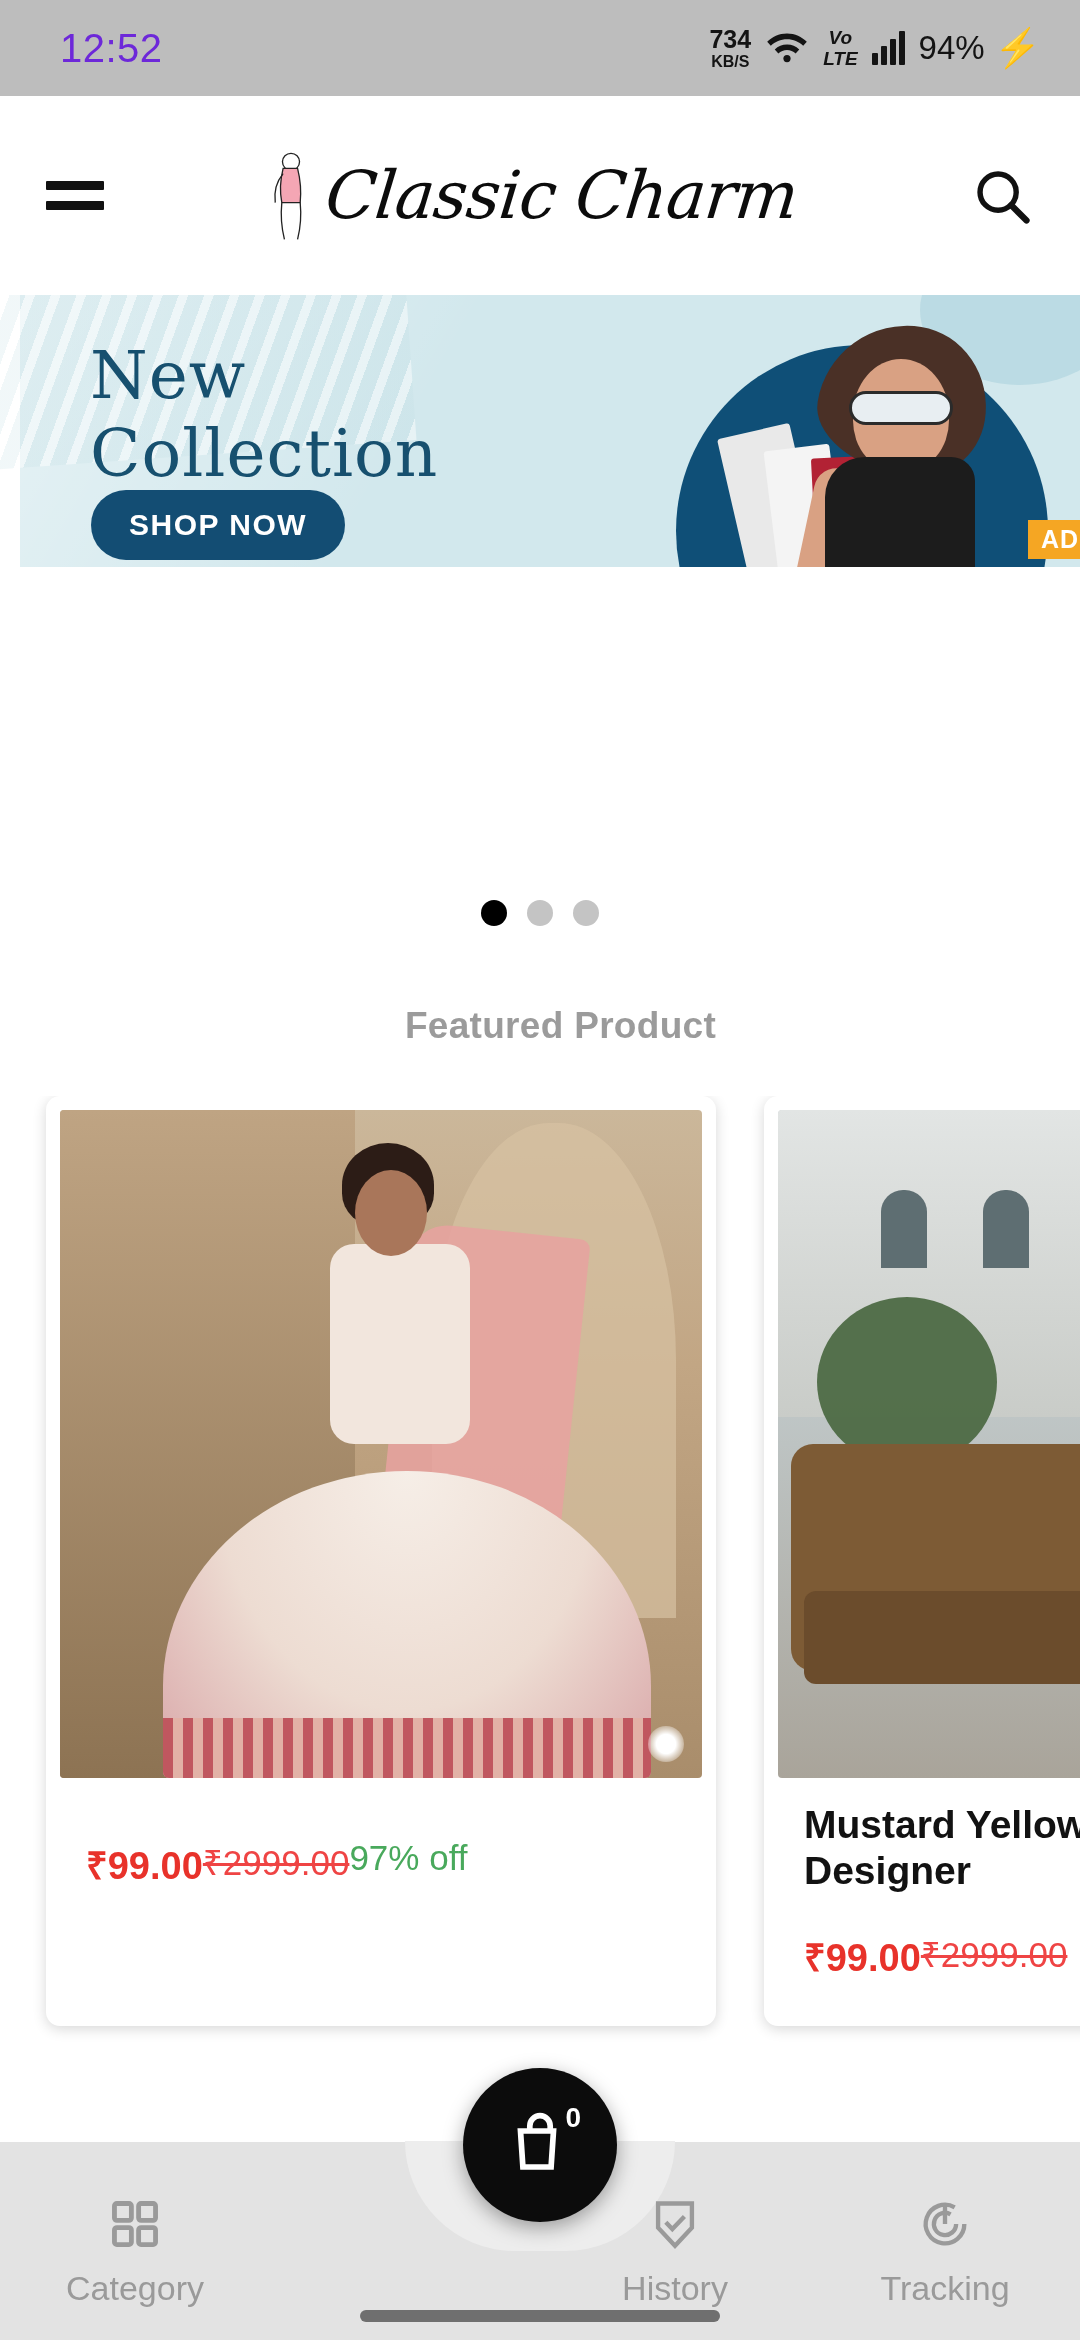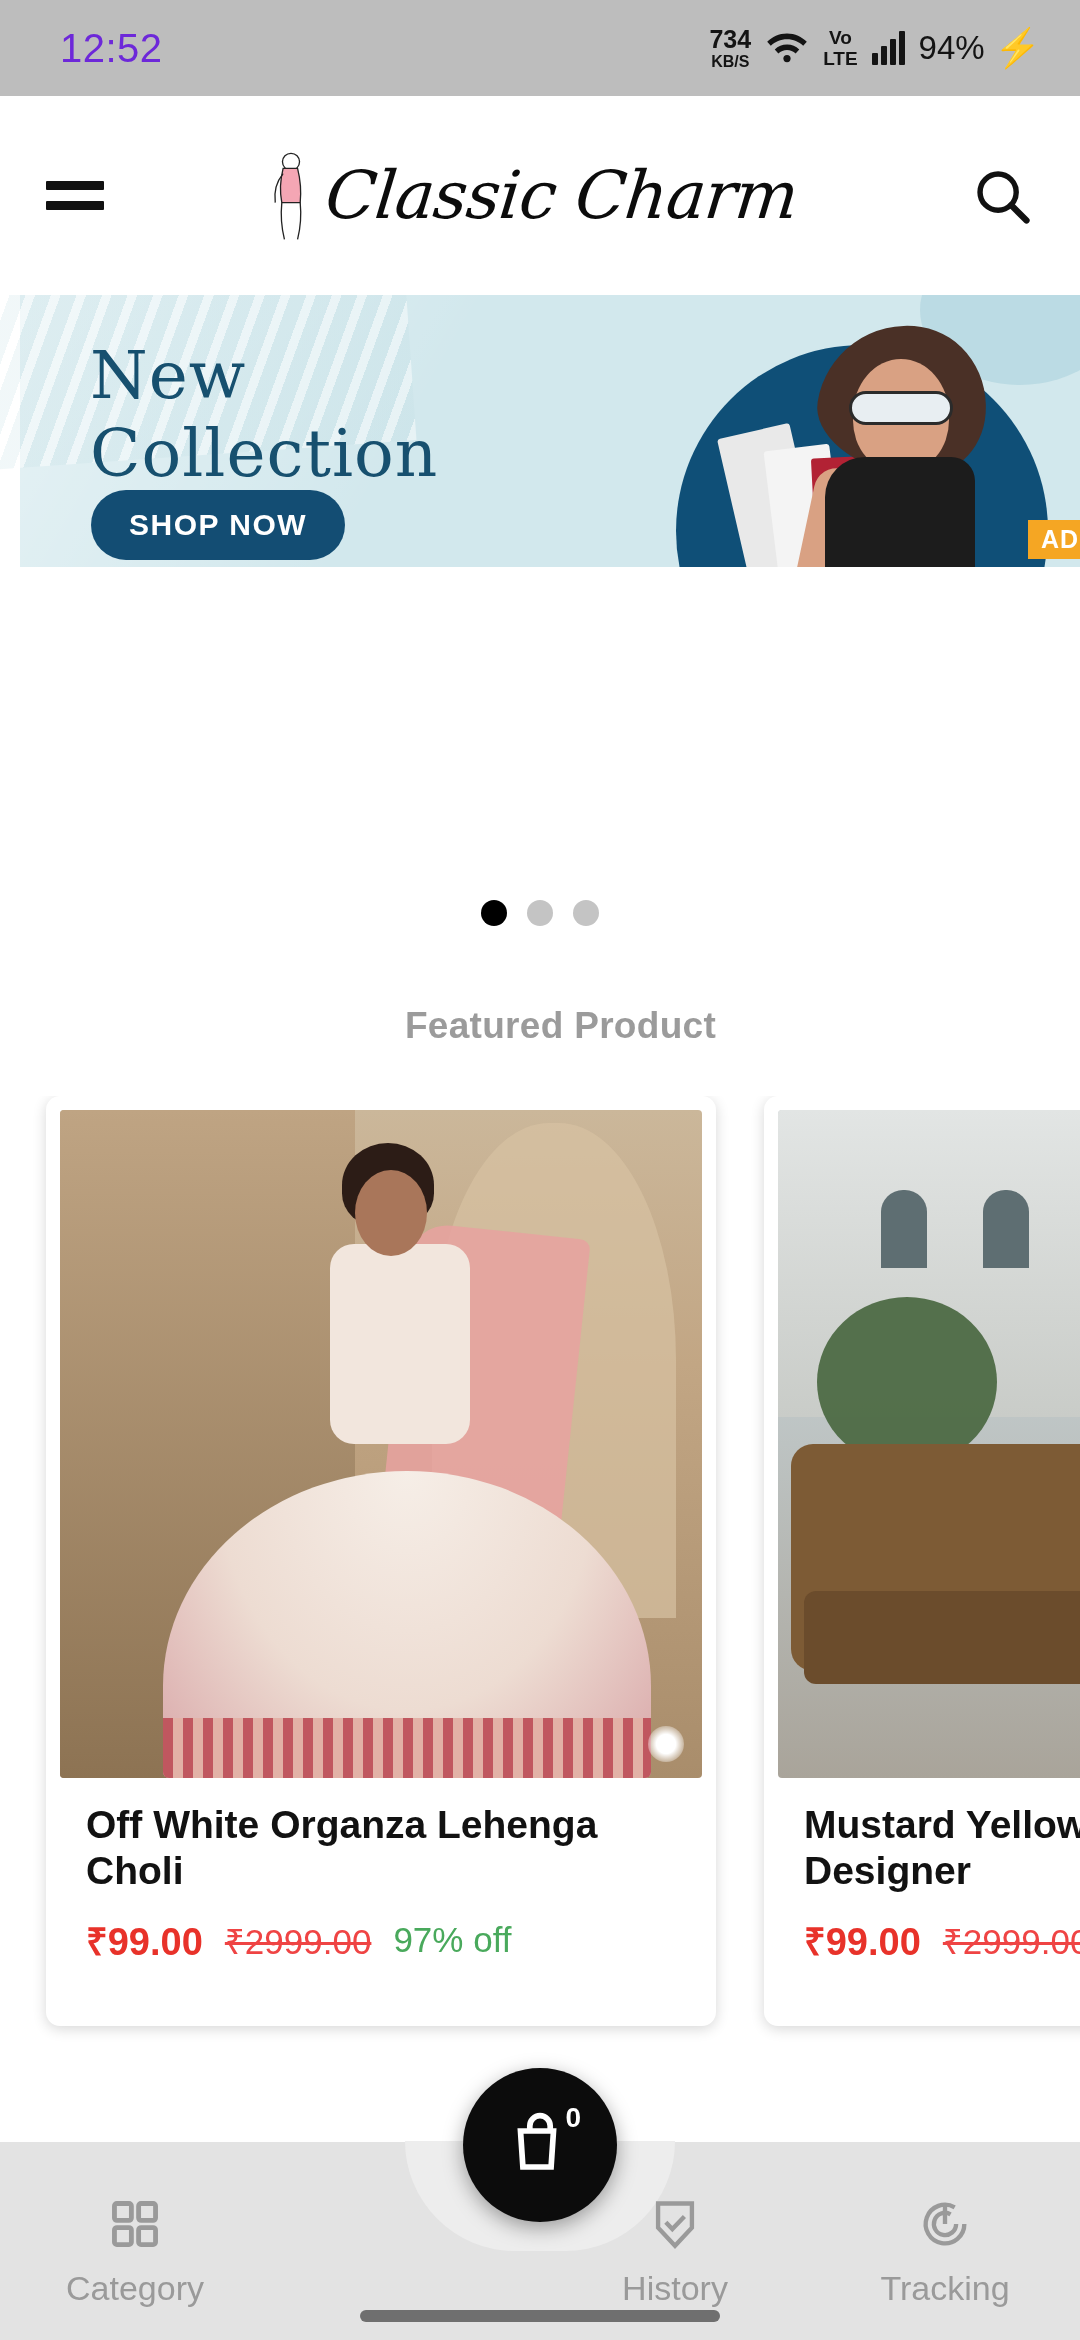--- a/index.html
+++ b/index.html
@@ -16,21 +16,21 @@
     position: absolute; top: 0; left: 0; width: 1080px; height: 96px;
     background: #bdbdbd;
     display: flex; align-items: center; justify-content: space-between;
     padding: 0 38px 0 60px;
   }
   .status-time { font-size: 40px; color: #6d28d9; letter-spacing: 0.5px; }
   .status-right { display: flex; align-items: center; gap: 14px; }
   .net-speed { display: flex; flex-direction: column; align-items: center; line-height: 1.0; color:#141414; }
   .net-speed .n1 { font-size: 25px; font-weight: 600; }
   .net-speed .n2 { font-size: 16px; font-weight: 600; margin-top: 2px; }
-  .volte { display: flex; flex-direction: column; align-items: center; line-height: 1.0; color:#141414; font-weight:700;}
+  .volte { display: flex; flex-direction: column; align-items: center; line-height: 1.0; color:#141414; font-weight:700;font-style:italic;}
   .volte .v1 { font-size: 19px; }
   .volte .v2 { font-size: 19px; margin-top: 2px; }
   .battery-pct { font-size: 33px; color: #141414; font-weight: 500; }
   .bolt { color: #2ae37f; font-size: 38px; line-height: 1; margin-left: -4px; }
   .sig-bars { display: flex; align-items: flex-end; gap: 3px; height: 34px; }
   .sig-bars i { display: block; width: 6px; background: #141414; border-radius: 1px; }
   .sig-bars i:nth-child(1){ height: 12px; }
   .sig-bars i:nth-child(2){ height: 19px; }
   .sig-bars i:nth-child(3){ height: 26px; }
   .sig-bars i:nth-child(4){ height: 34px; }
@@ -125,21 +125,21 @@
     display: flex; gap: 48px; padding-left: 46px; overflow: hidden;
   }
   .product-card {
     flex: 0 0 670px; background: #fff; border-radius: 14px;
     box-shadow: 0 3px 14px rgba(0,0,0,0.16);
     padding: 14px 14px 0 14px; height: 930px; overflow: hidden;
   }
   .product-img { width: 100%; height: 668px; border-radius: 4px; overflow: hidden; position: relative; }
   .product-info { padding: 24px 26px 0 26px; }
   .product-name { font-size: 39px; font-weight: 700; color: #121212; line-height: 1.18; }
-  .price-row { display: flex; align-items: center; gap: 22px; margin-top: 20px; }
+  .price-row { display: flex; align-items: flex-start; margin-top: 36px; }
   .price-now { font-size: 38px; font-weight: 700; color: #e8322a; white-space: nowrap; }
   .price-old { font-size: 35px; color: #ef4444; text-decoration: line-through; white-space: nowrap; }
   .price-off { font-size: 35px; color: #49a95c; white-space: nowrap; }
 
   
   .art1 { position:absolute; inset:0; background: linear-gradient(180deg,#cbb79a 0%,#c2a684 38%,#a98d6b 100%); }
   .art1 .wall { position:absolute; left:0; top:0; width:46%; height:100%; background:linear-gradient(180deg,#bfa483,#8d7353); }
   .art1 .arch { position:absolute; right:4%; top:2%; width:38%; height:74%; background:#d7c2a2; border-radius:48% 48% 0 0; opacity:.7; }
   .art1 .head { position:absolute; left:46%; top:9%; width:72px; height:86px; background:#a9765a; border-radius:50%; }
   .art1 .hair { position:absolute; left:44%; top:5%; width:92px; height:84px; background:#2c1c16; border-radius:50% 50% 40% 40%; }
@@ -295,21 +295,20 @@
           <div class="dupatta"></div>
             <div class="torso"></div>
           <div class="hair"></div>
             <div class="head"></div>
           <div class="skirt"></div>
             <div class="hem"></div>
           <div class="lotus"></div>
         </div>
       </div>
       <div class="product-info">
-        <div class="product-name">Off White Organza Lehenga Choli</div>
         <div class="price-row">
           <span class="price-now">₹99.00</span>
           <span class="price-old">₹2999.00</span>
           <span class="price-off">97% off</span>
         </div>
       </div>
     </div>
 
     <div class="product-card">
       <div class="product-img">

